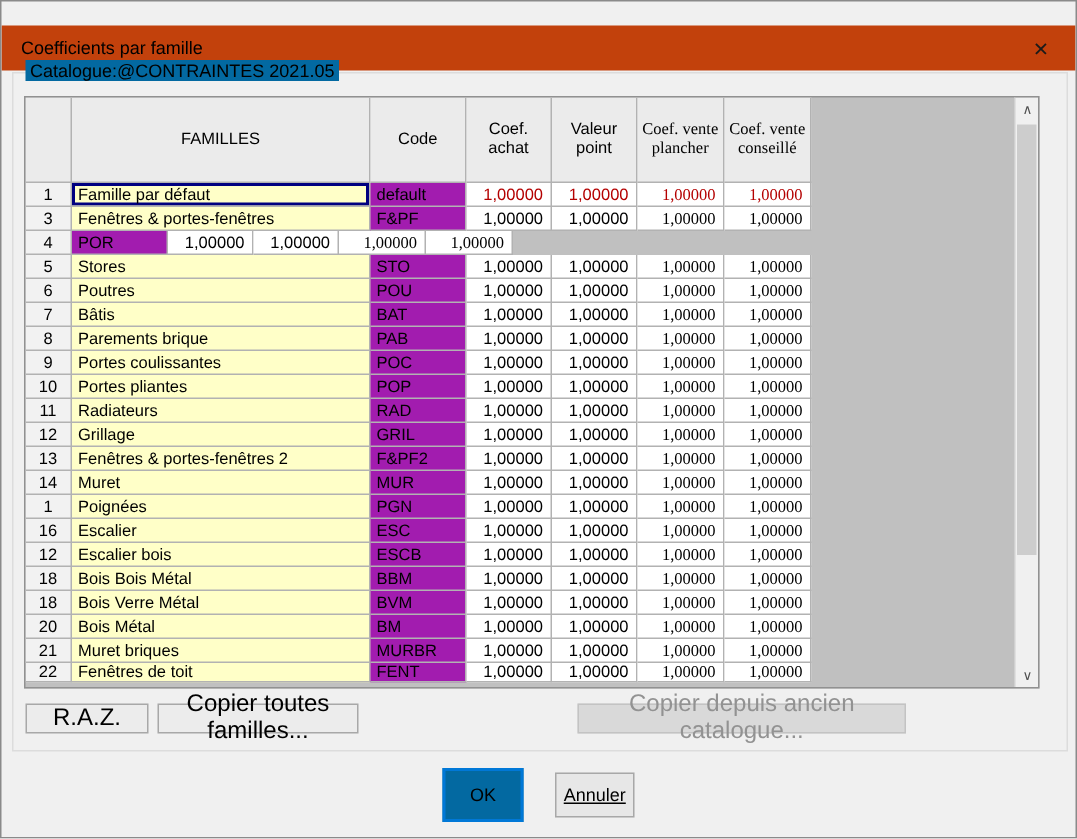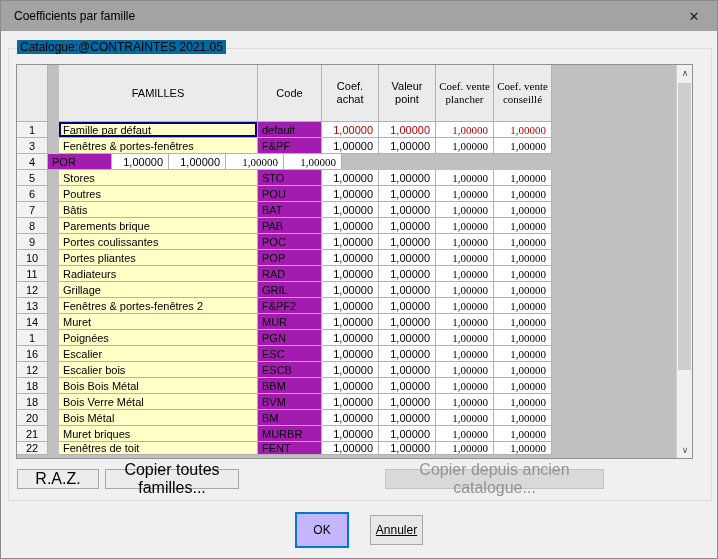--- a/index.html
+++ b/index.html
@@ -3,22 +3,22 @@
 <meta charset="utf-8">
 <style>
   * { box-sizing: border-box; margin: 0; padding: 0; }
   html,body { background:#fff; font-family:"Liberation Sans", sans-serif; }
   .dialog {
     position:relative; width:718px; height:559px;
     background:#f0f0f0; border:1px solid #8a8a8a; overflow:hidden;
   }
   
   .titlebar {
-    position:absolute; left:0; top:0; width:100%; height:30px;
-    background:#a3a3a3; display:flex; align-items:center;
+    position:absolute; left:0; top:16px; width:100%; height:30px;
+    background:#c2410c; display:flex; align-items:center;
   }
   .titlebar .title { font-size:12px; color:#000; padding-left:13px; }
   .close-btn {
     position:absolute; right:6px; top:0; width:34px; height:30px;
     display:flex; align-items:center; justify-content:center;
     font-size:13px; color:#1a1a1a; cursor:pointer;
   }
   
   .groupbox {
     position:absolute; left:7px; top:47px; width:704px; height:453px;
@@ -40,21 +40,21 @@
   .cell {
     border-right:1px solid #b2b2b2; border-bottom:1px solid #b2b2b2;
     font-size:11px; color:#000; overflow:hidden; white-space:nowrap;
     display:flex; align-items:center;
   }
   .hcell {
     background:#ebebeb; justify-content:center; align-items:center; text-align:center;
     white-space:normal; line-height:13px;
   }
   .c-num  { width:31px; background:#f2f2f2; justify-content:center; }
-  .c-fam  { width:199px; background:#ffffc8; padding-left:4px;margin-left:11px; }
+  .c-fam  { width:199px; background:#ffffc8; padding-left:4px; }
   .c-code { width:64px;  background:#a21caf; padding-left:4px; }
   .c-val  { width:57px;  background:#ffffff; justify-content:flex-end; padding-right:5px; }
   .c-val2 { width:58px;  background:#ffffff; justify-content:flex-end; padding-right:5px;font-family:Liberation Serif, serif; }
   .g-head .c-num, .g-head .c-fam, .g-head .c-code,
   .g-head .c-val, .g-head .c-val2 { background:#ebebeb; padding:0 2px; justify-content:center; }
   .red-values .c-val, .red-values .c-val2 { color:#b40000; }
   .sel-cell { box-shadow: inset 0 0 0 2px #000080; text-align: center; }
   
   .vscroll {
     position:absolute; top:0; right:0; width:16px; height:100%;
@@ -74,21 +74,21 @@
     font-family:"Liberation Sans", sans-serif; cursor:pointer;
   }
   .btn-raz  { left:8px;  top:420px; width:82px; }
   .btn-copyall { left:96px; top:420px; width:134px; }
   .btn-copyold {
     left:376px; top:420px; width:219px;
     background:#d9d9d9; border:1px solid #c3c3c3; color:#929292; cursor:default;
   }
   .btn-ok {
     position:absolute; left:294px; top:511px; width:54px; height:36px;
-    background:#c4b5fd; border:2px solid #0078d7; font-size:12px;
+    background:#0369a1; border:2px solid #0078d7; font-size:12px;
     display:flex; align-items:center; justify-content:center; cursor:pointer;
   }
   .btn-cancel {
     position:absolute; left:369px; top:514px; width:53px; height:30px;
     background:#e7e7e7; border:1px solid #a8a8a8; font-size:12px;
     display:flex; align-items:center; justify-content:center; cursor:pointer;text-decoration:underline;
   }
 </style>
 </head>
 <body>

